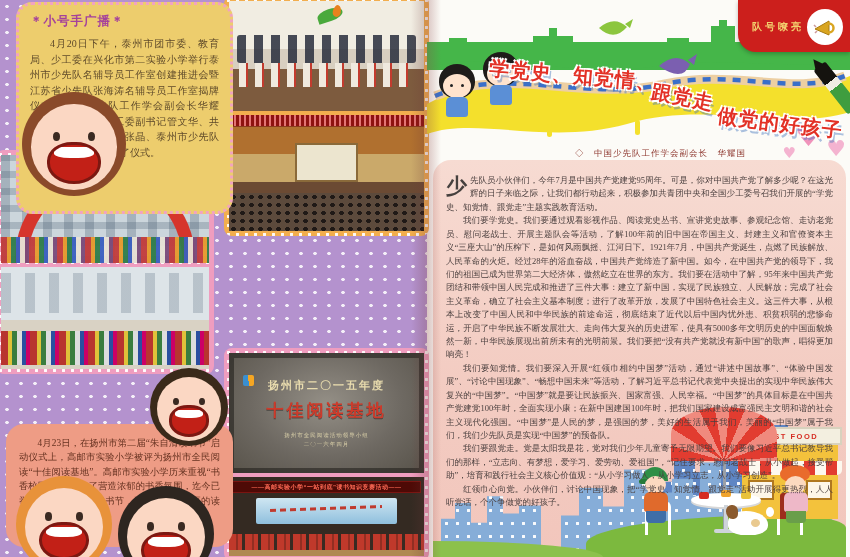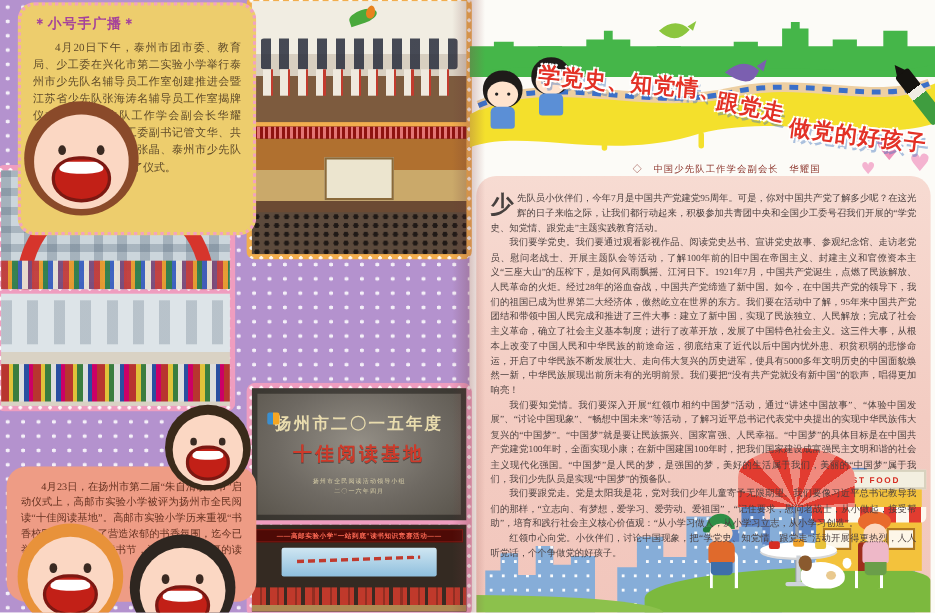--- a/index.html
+++ b/index.html
@@ -103,21 +103,21 @@
     padding:7px 10px; z-index:2;
   }
   .news2 { font-size:8.3px; color:#6d3a30; line-height:1.5; }
   
   .photo-plaque {
     height:120px; margin-bottom:4px;
     background:radial-gradient(ellipse at 50% 42%, #948f86 0%, #6e6962 55%, #575249 100%);
     box-shadow:inset 0 0 0 5px rgba(30,28,24,.55);
     display:flex; flex-direction:column; align-items:center; justify-content:center;
   }
-  .plaque-l1 { font-family:"Liberation Serif", serif; font-size:15px; font-weight:bold; color:#e9dcae; letter-spacing:2px; }
+  .plaque-l1 { font-family:"Liberation Serif", serif; font-size:11px; font-weight:bold; color:#e9dcae; letter-spacing:2px; }
   .plaque-l2 { font-family:"Liberation Serif", serif; font-size:17px; font-weight:bold; color:#cf3a2a; letter-spacing:3px; margin-top:6px;
     text-shadow:0 1px 0 rgba(0,0,0,.4); }
   .plaque-l3 { font-size:5.5px; color:#d9cfa8; margin-top:10px; letter-spacing:1px; }
   .plaque-l4 { font-size:5.5px; color:#d9cfa8; margin-top:2px; letter-spacing:1px; }
   .plaque-logo { position:absolute; left:14px; top:22px; width:11px; height:11px;
     background:conic-gradient(#f5a623 0 50%, #3a8fd0 50% 100%); border-radius:2px; }
   
   .photo-quiz { height:79px; background:#342a22; }
   .quiz-banner { position:absolute; left:3px; right:3px; top:4px; height:12px; background:#4e0a06;
     border:1px solid #7a1410; display:flex; align-items:center; justify-content:center; }
@@ -363,20 +363,30 @@
         <div class="he l"></div>
           <div class="he r"></div>
         <div class="hb"></div>
       </div>
       <div class="crayon"></div>
       <span class="heart" style="right:28px; top:110px; font-size:30px; color:#f093bb;">♥</span>
       <span class="heart" style="right:4px; top:128px; font-size:22px; color:#f4b3d0;">♥</span>
       <span class="heart" style="right:54px; top:136px; font-size:15px; color:#f4b3d0;">♥</span>
     </div>
 
+    <div class="red-tab">
+      <span class="tab-label">队号嘹亮</span>
+      <div class="bugle-circle">
+        <svg width="26" height="26" viewBox="0 0 26 26">
+          <path d="M3,15 L17,7 L17,21 Z" fill="#d9a520" stroke="#a87a10" stroke-width="1"></path>
+          <circle cx="17" cy="14" r="4.5" fill="none" stroke="#d9a520" stroke-width="2.5"></circle>
+          <path d="M4,13 l-2,-2 M5,17 l-2,2" stroke="#c99" stroke-width="1.5"></path>
+        </svg>
+      </div>
+    </div>
 
     <span class="tseg t1">学党史、知党情、</span>
     <span class="tseg t2">跟党走，</span>
     <span class="tseg t3">做党的好孩子</span>
 
     <div class="byline">◇　中国少先队工作学会副会长　华耀国</div>
 
     <div class="article-panel">
       <div class="article-text">
         <p><span class="dropcap">少</span><span>先队员小伙伴们，今年7月是中国共产党建党95周年。可是，你对中国共产党了解多少呢？在这光辉的日子来临之际，让我们都行动起来，积极参加共青团中央和全国少工委号召我们开展的“学党史、知党情、跟党走”主题实践教育活动。</span></p>

